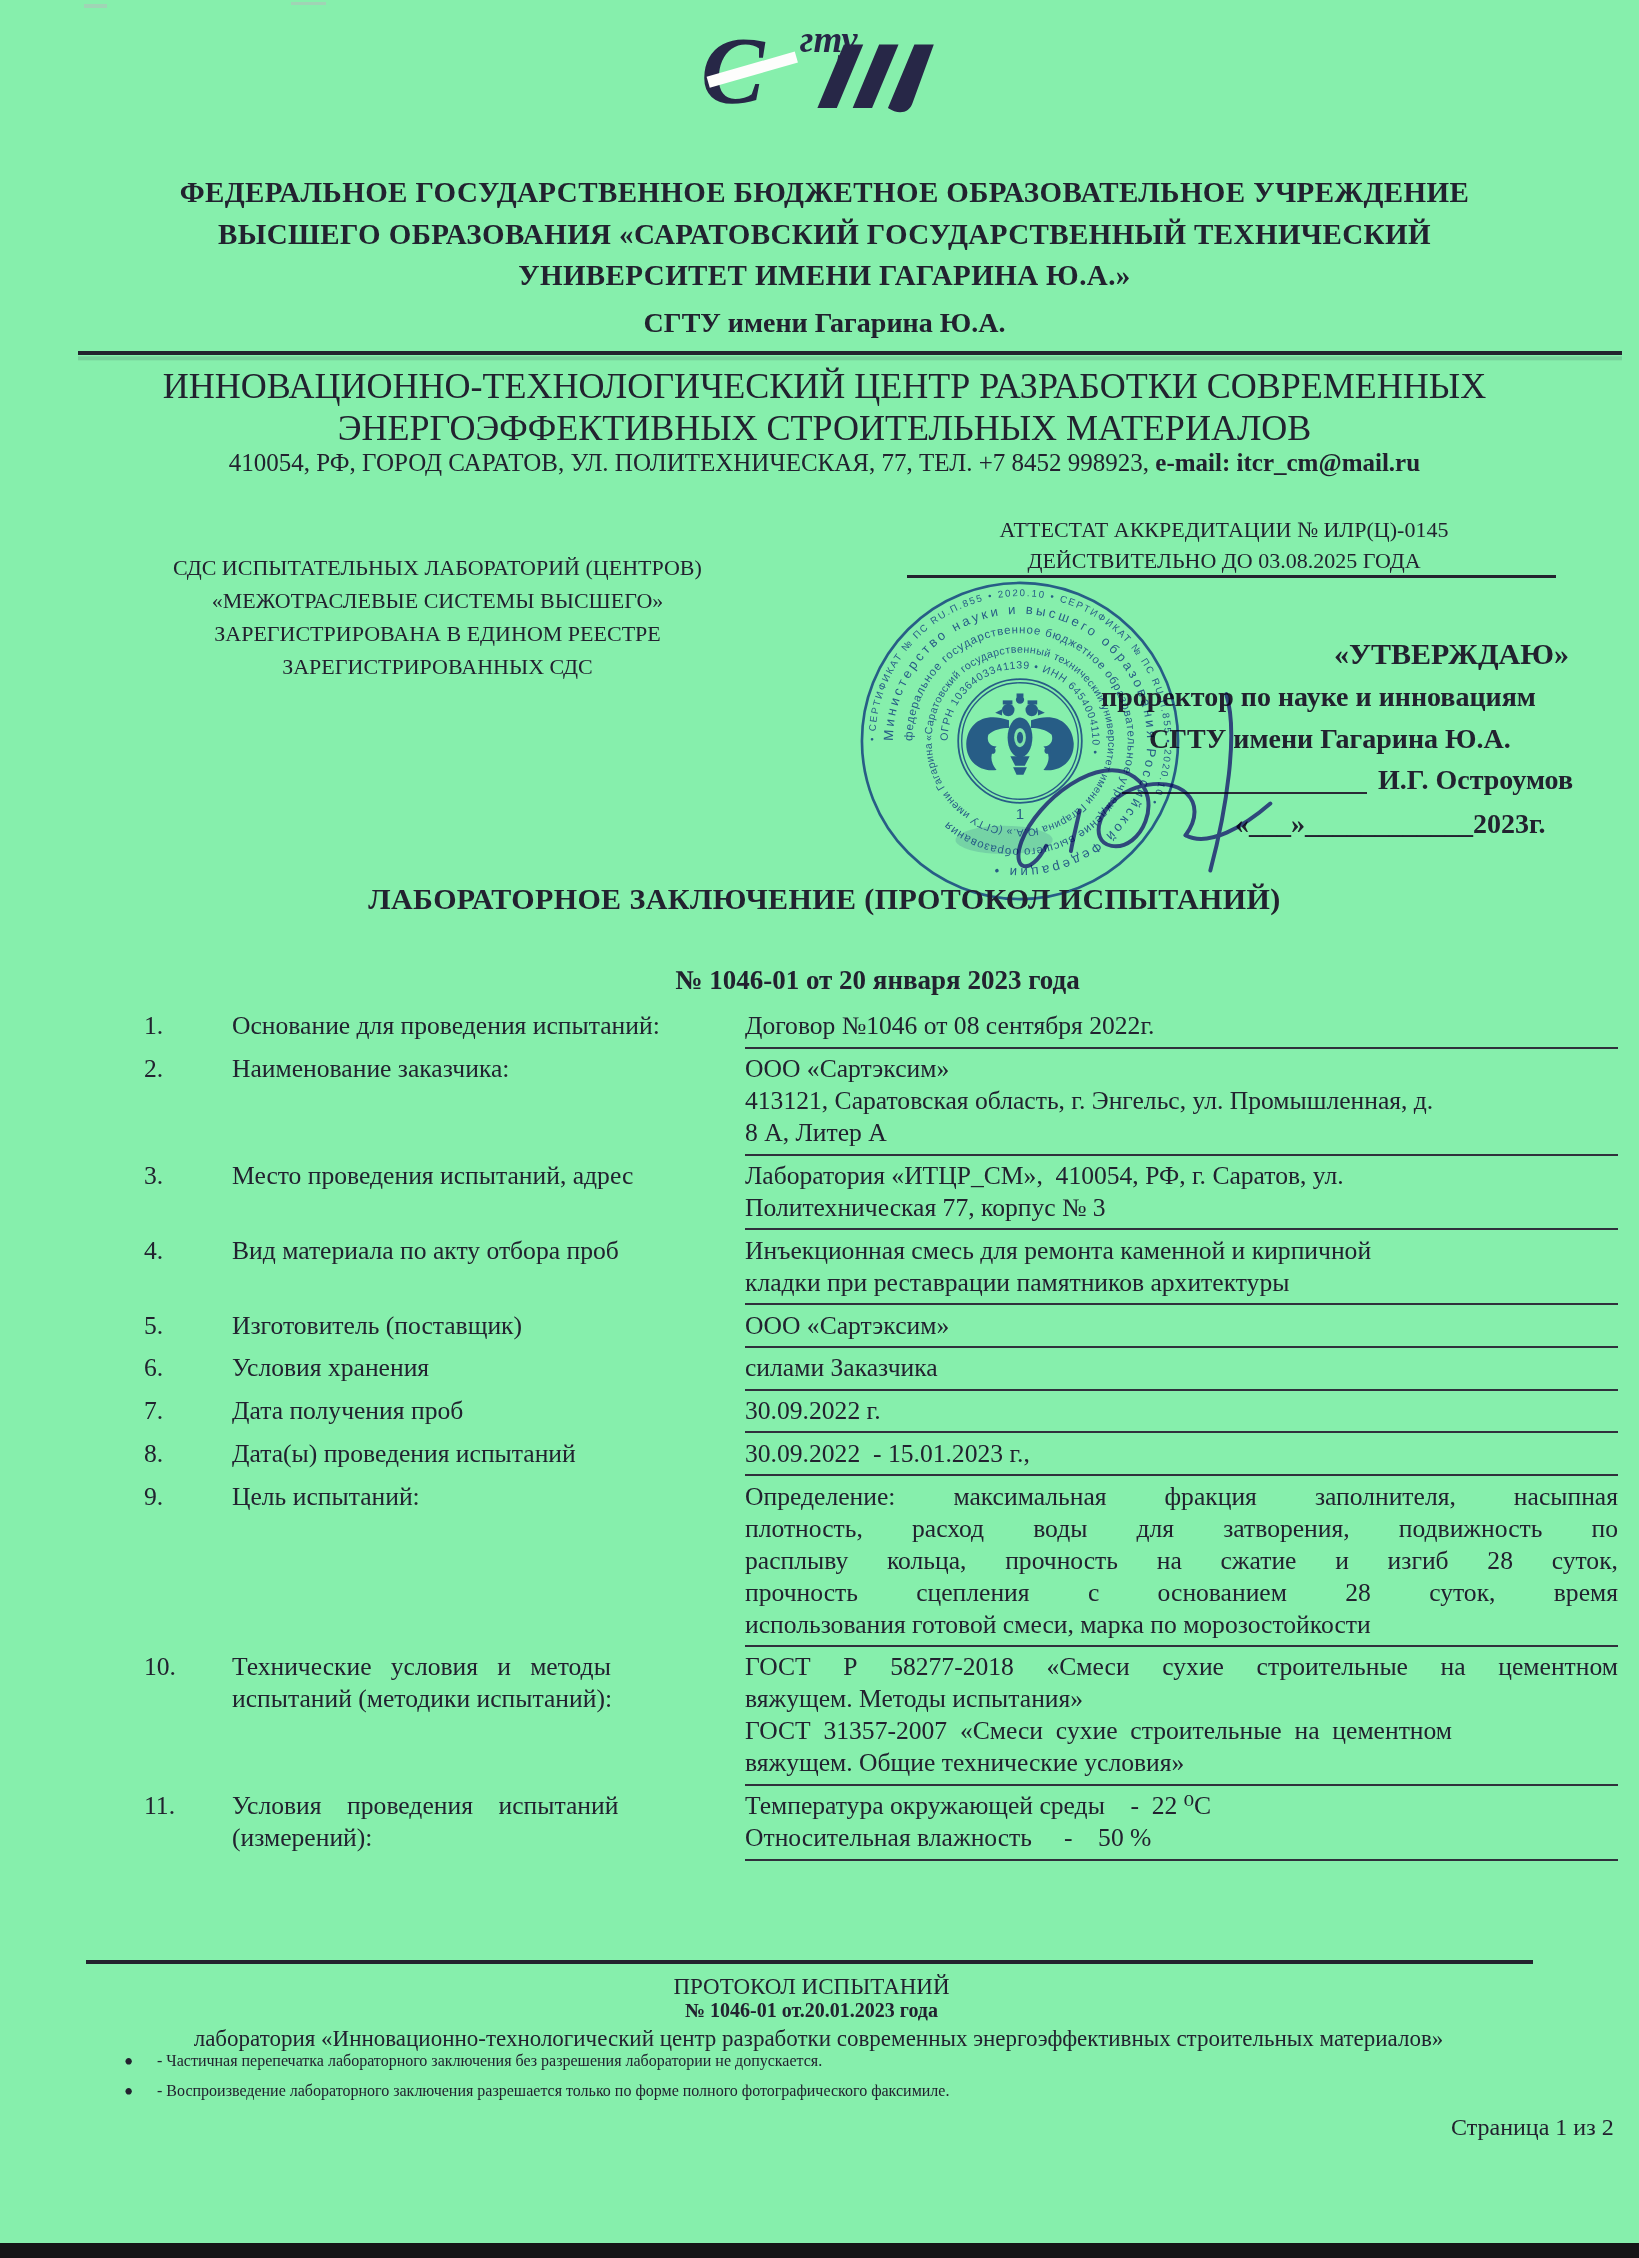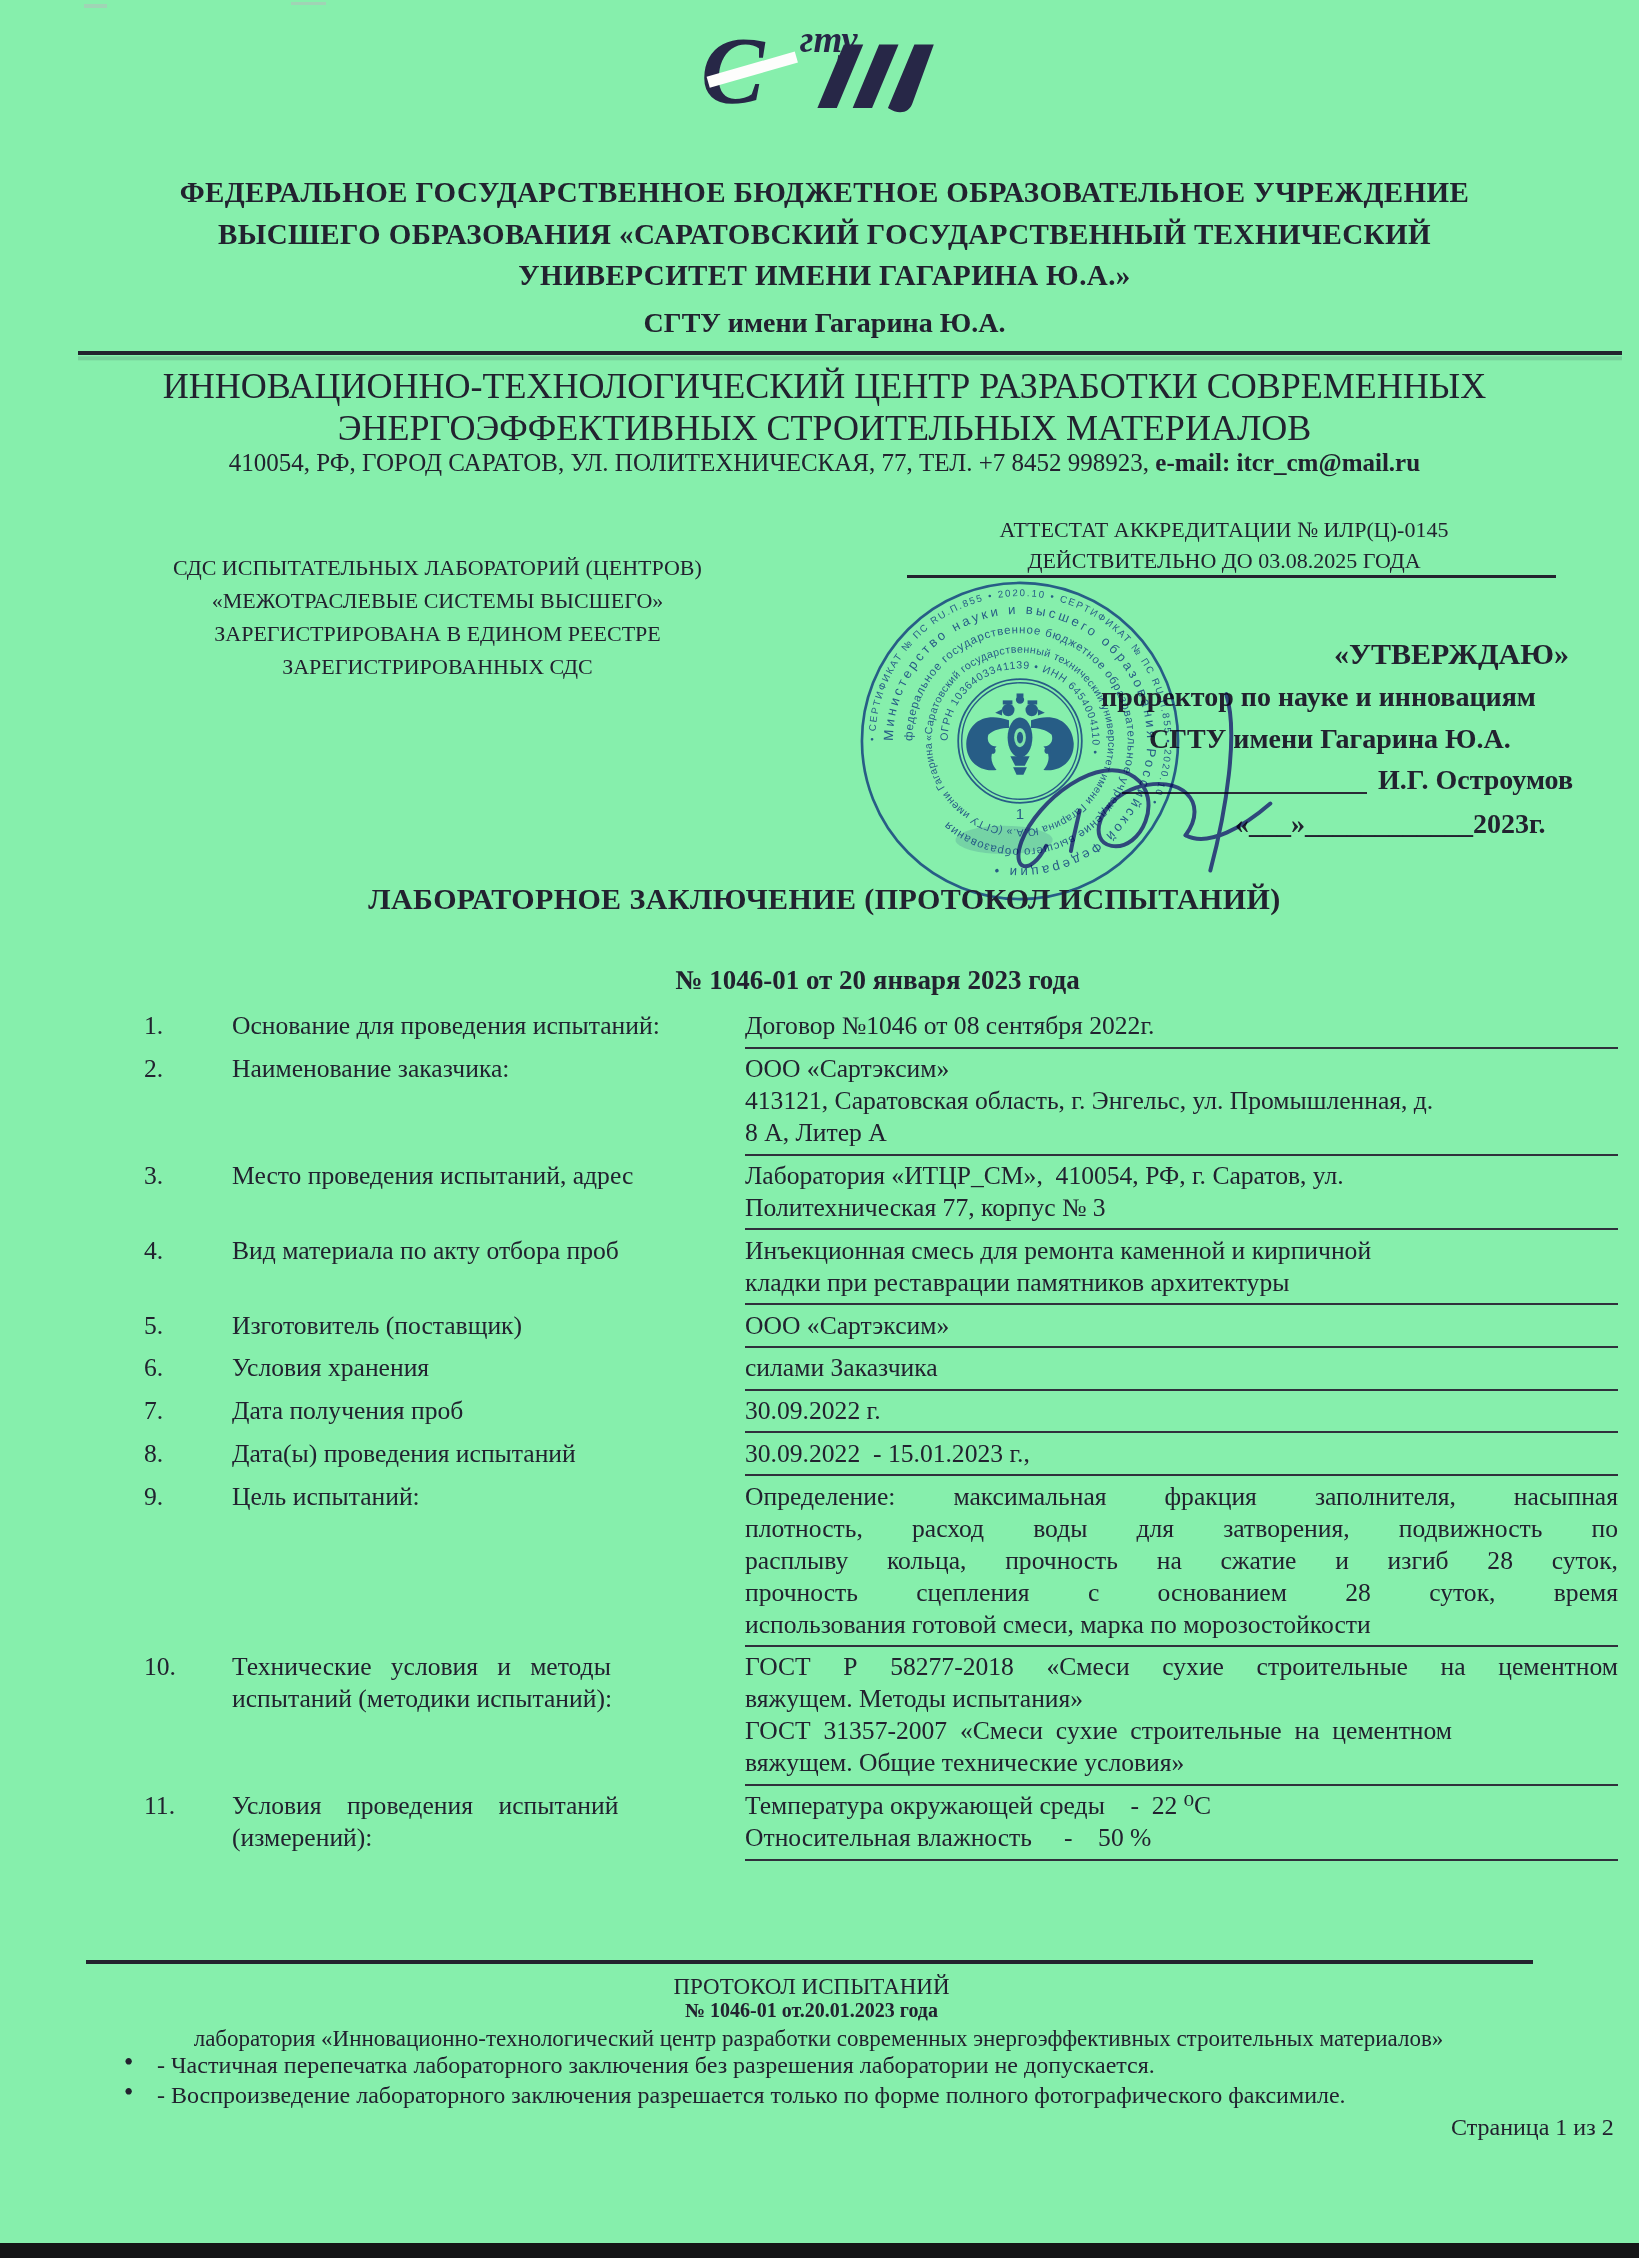--- a/index.html
+++ b/index.html
@@ -24,21 +24,21 @@
   .list { position:absolute; left:144px; top:1006px; width:1475px; font-size:25.6px; }
   .row { display:grid; grid-template-columns:88px 513px 873px; align-items:start; }
   .cell-num { line-height:32px; padding-top:4.4px; }
   .cell-label { line-height:32px; padding:4.4px 25px 0 0; }
   .cell-value { line-height:32px; padding:4.4px 0 4.4px 0; border-bottom:2.6px solid #30303c; }
   .vline { white-space:pre-wrap; }
   .fill { text-align:justify; text-align-last:justify; white-space:normal; }
   .footer-text { font-size:23px; }
   .footer-num { font-size:20px; font-weight:bold; }
   .bullet-dot { position:absolute; font-size:26.5px; }
-  .bullet-text { position:absolute; font-size:24px; white-space:nowrap; }
+  .bullet-text { position:absolute; font-size:16px; white-space:nowrap; }
   .page-num { position:absolute; font-size:24px; }
   .stamp { mix-blend-mode:multiply; opacity:.92; }
   .sig { mix-blend-mode:multiply; }
   .artifact { position:absolute; background:#b9b9bd; opacity:.5; }
 </style>
 </head>
 <body>
 
 <div class="page">
 

